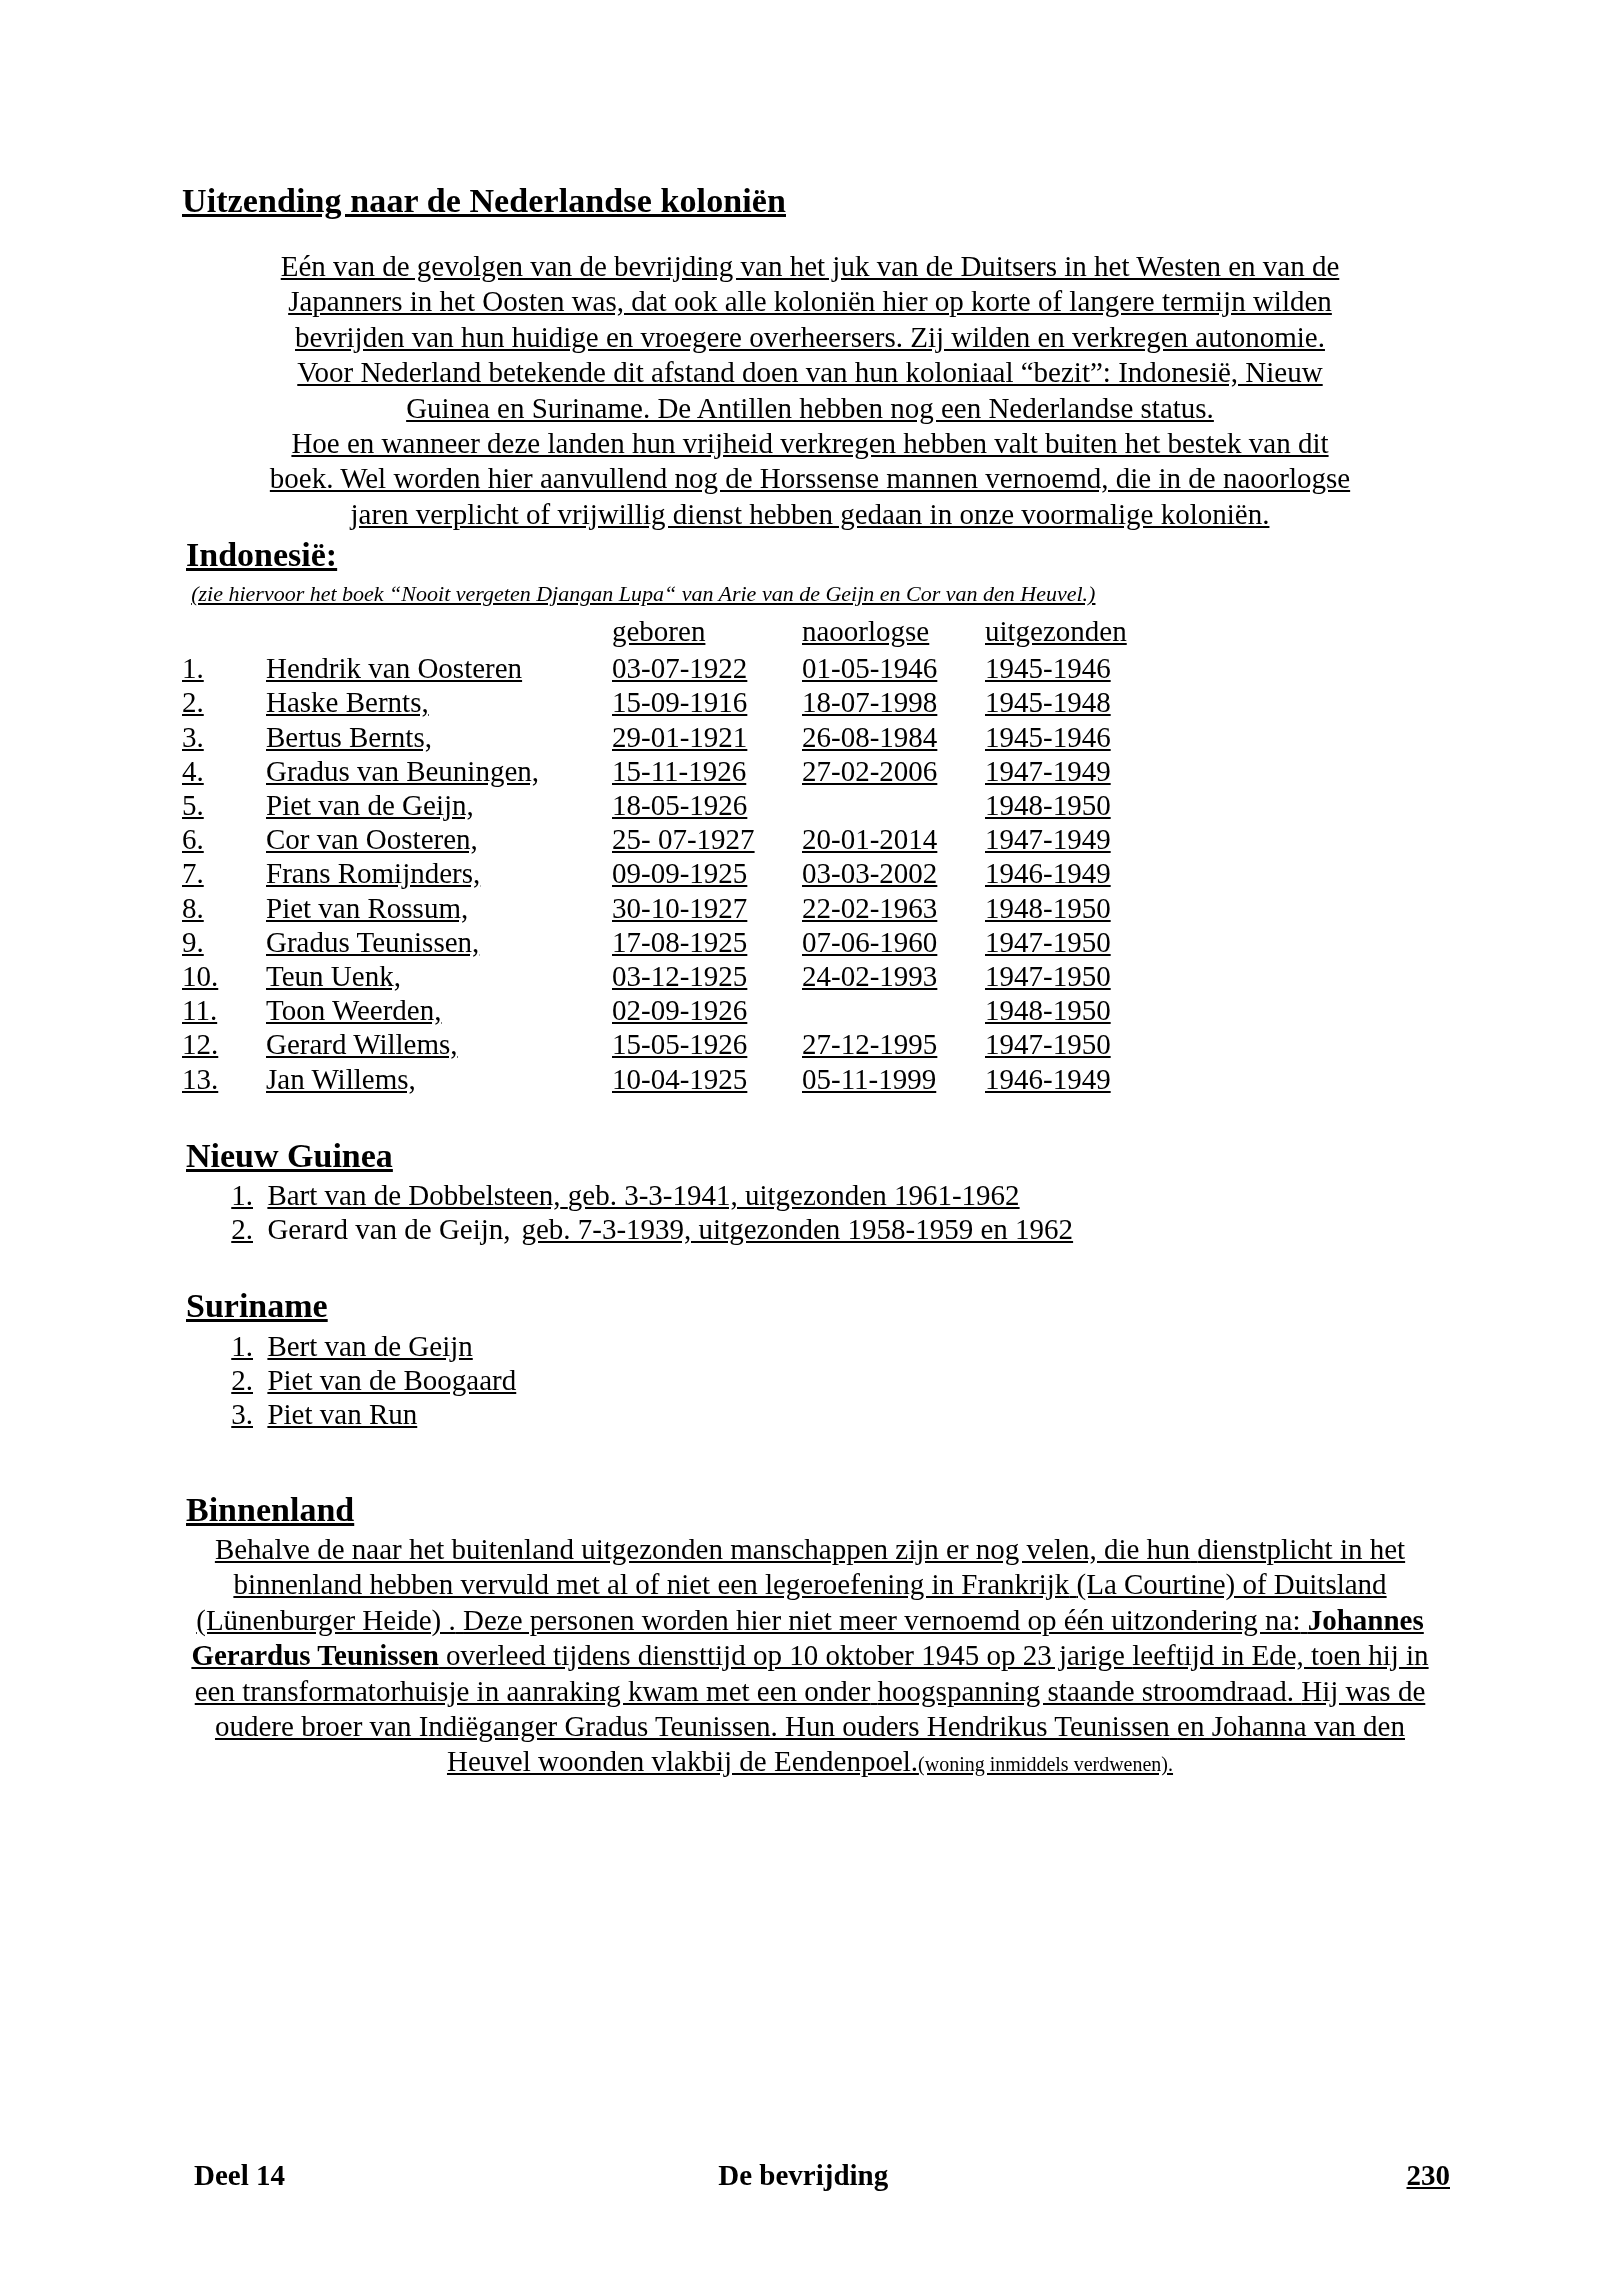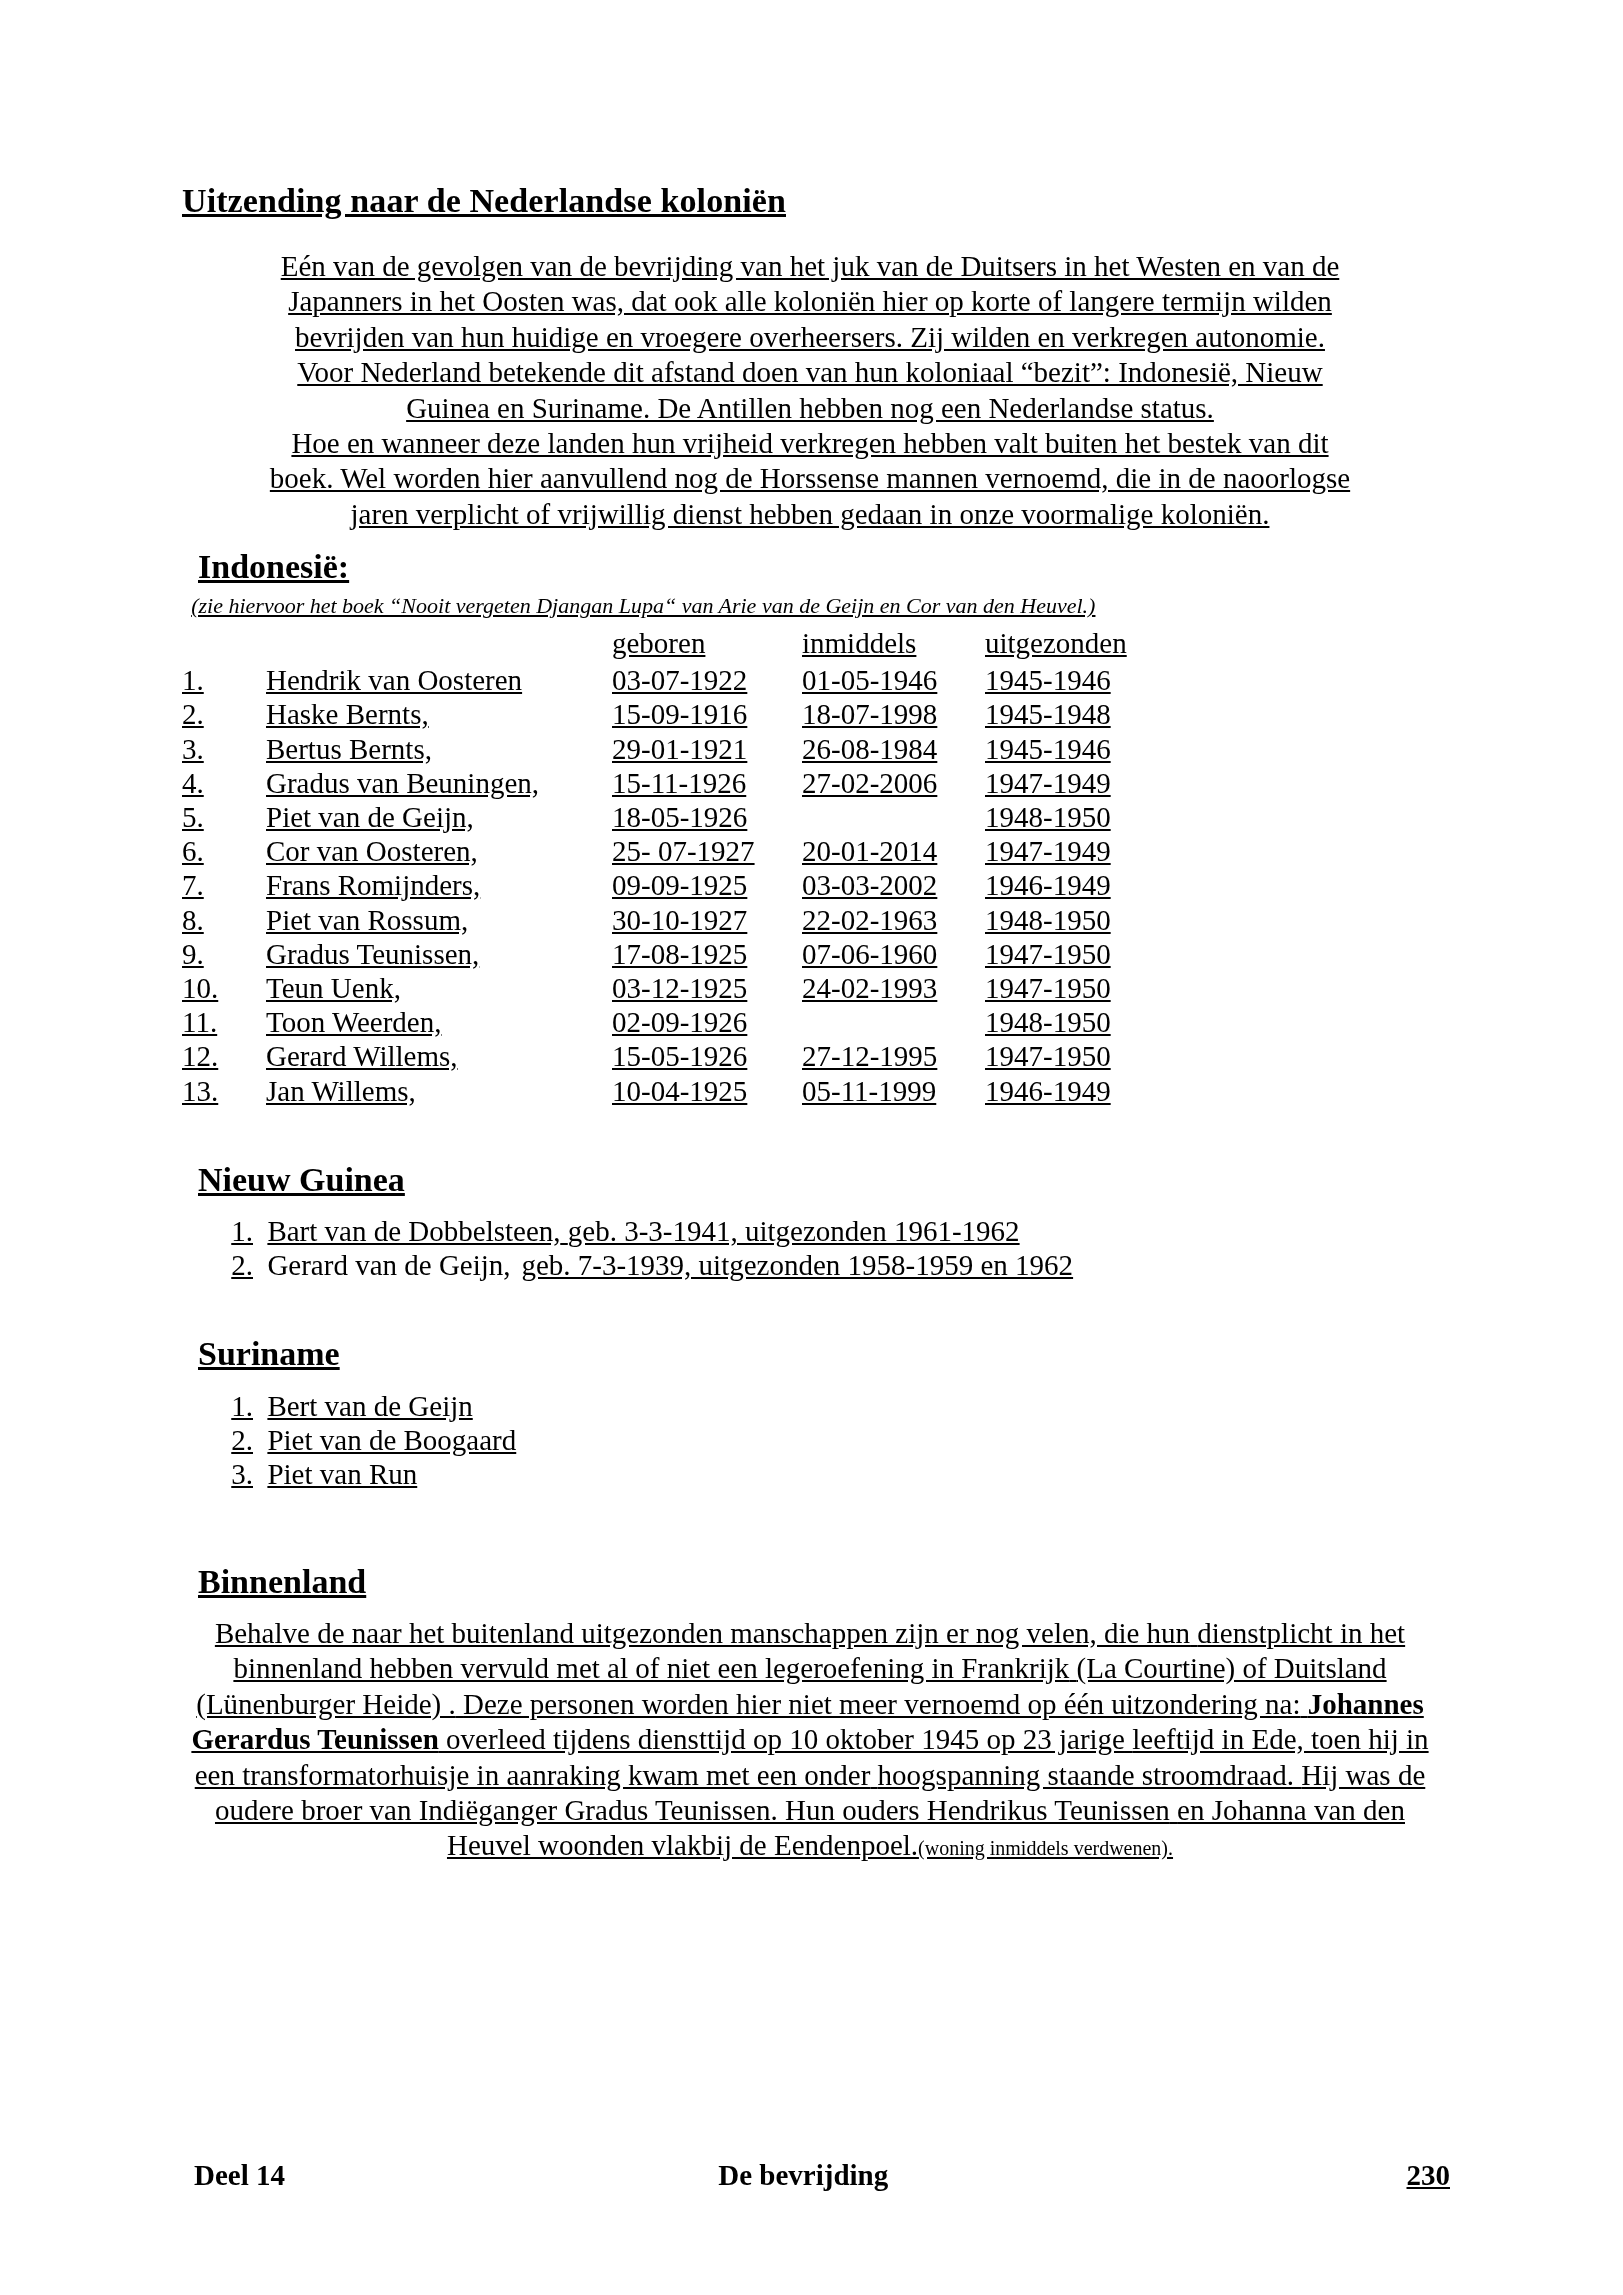--- a/index.html
+++ b/index.html
@@ -35,21 +35,21 @@
   h1.doc-title {
     font-size: 34px;
     font-weight: bold;
     margin: 0 0 29px 0;
     line-height: 1.12;
     letter-spacing: 0.1px;
   }
   h2.section-title {
     font-size: 34px;
     font-weight: bold;
-    margin: 16px;
+    margin: 4px;
     line-height: 1.1;
   }
   h2.section-title.tight { margin-bottom: 1.3px; }
 
   
   p.body-par {
     font-size: 29px;
     line-height: 1.22;
     margin: 0;
     text-align: center;
@@ -154,21 +154,21 @@
 
     <h2 class="section-title tight">Indonesië:</h2>
     <div class="italic-note">(zie hiervoor het boek “Nooit vergeten Djangan Lupa“ van Arie van de Geijn en Cor van den Heuvel.)</div>
 
     <table class="ind-table">
       <thead>
         <tr>
           <th class="col-num"></th>
           <th class="col-name"></th>
           <th class="col-geb">geboren</th>
-          <th class="col-ovl">inmiddels</th>
+          <th class="col-ovl">naoorlogse</th>
           <th class="col-uit">uitgezonden</th>
         </tr>
       </thead>
       <tbody>
         <tr>
           <td class="col-num">1.</td>
           <td class="col-name">Hendrik van Oosteren</td>
           <td class="col-geb">03-07-1922</td>
           <td class="col-ovl">01-05-1946</td>
           <td class="col-uit">1945-1946</td>

